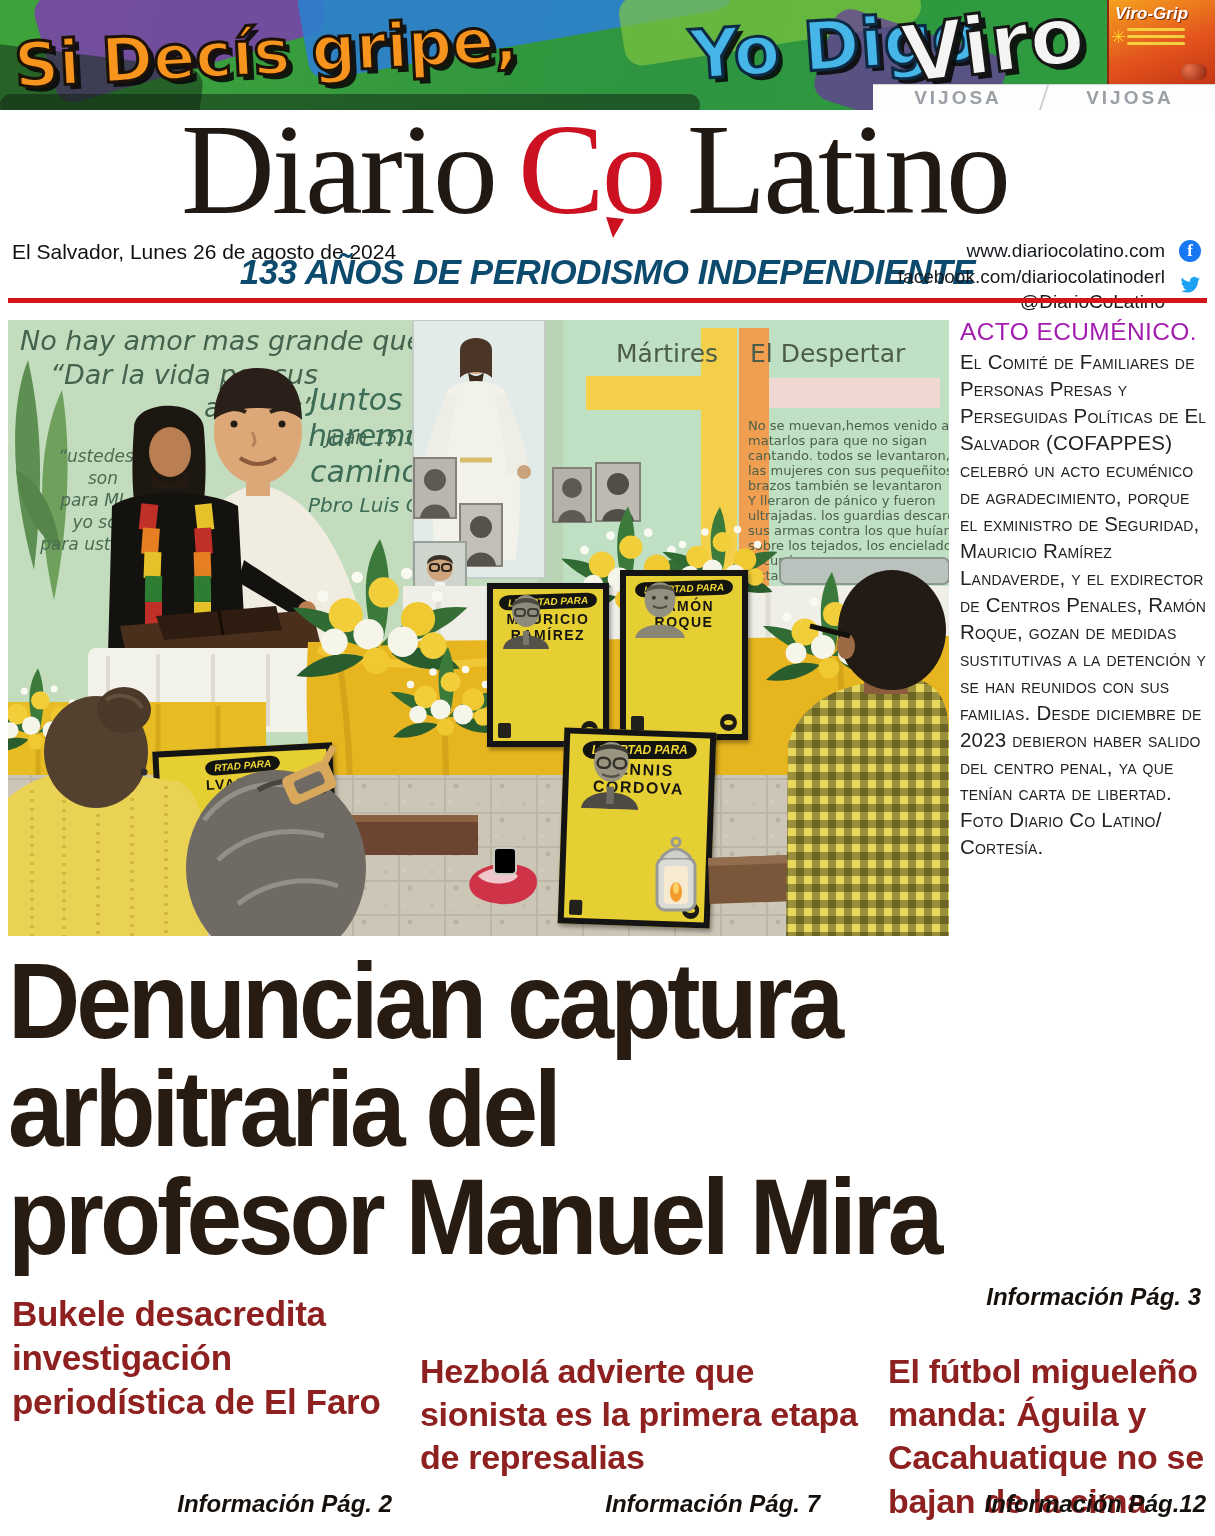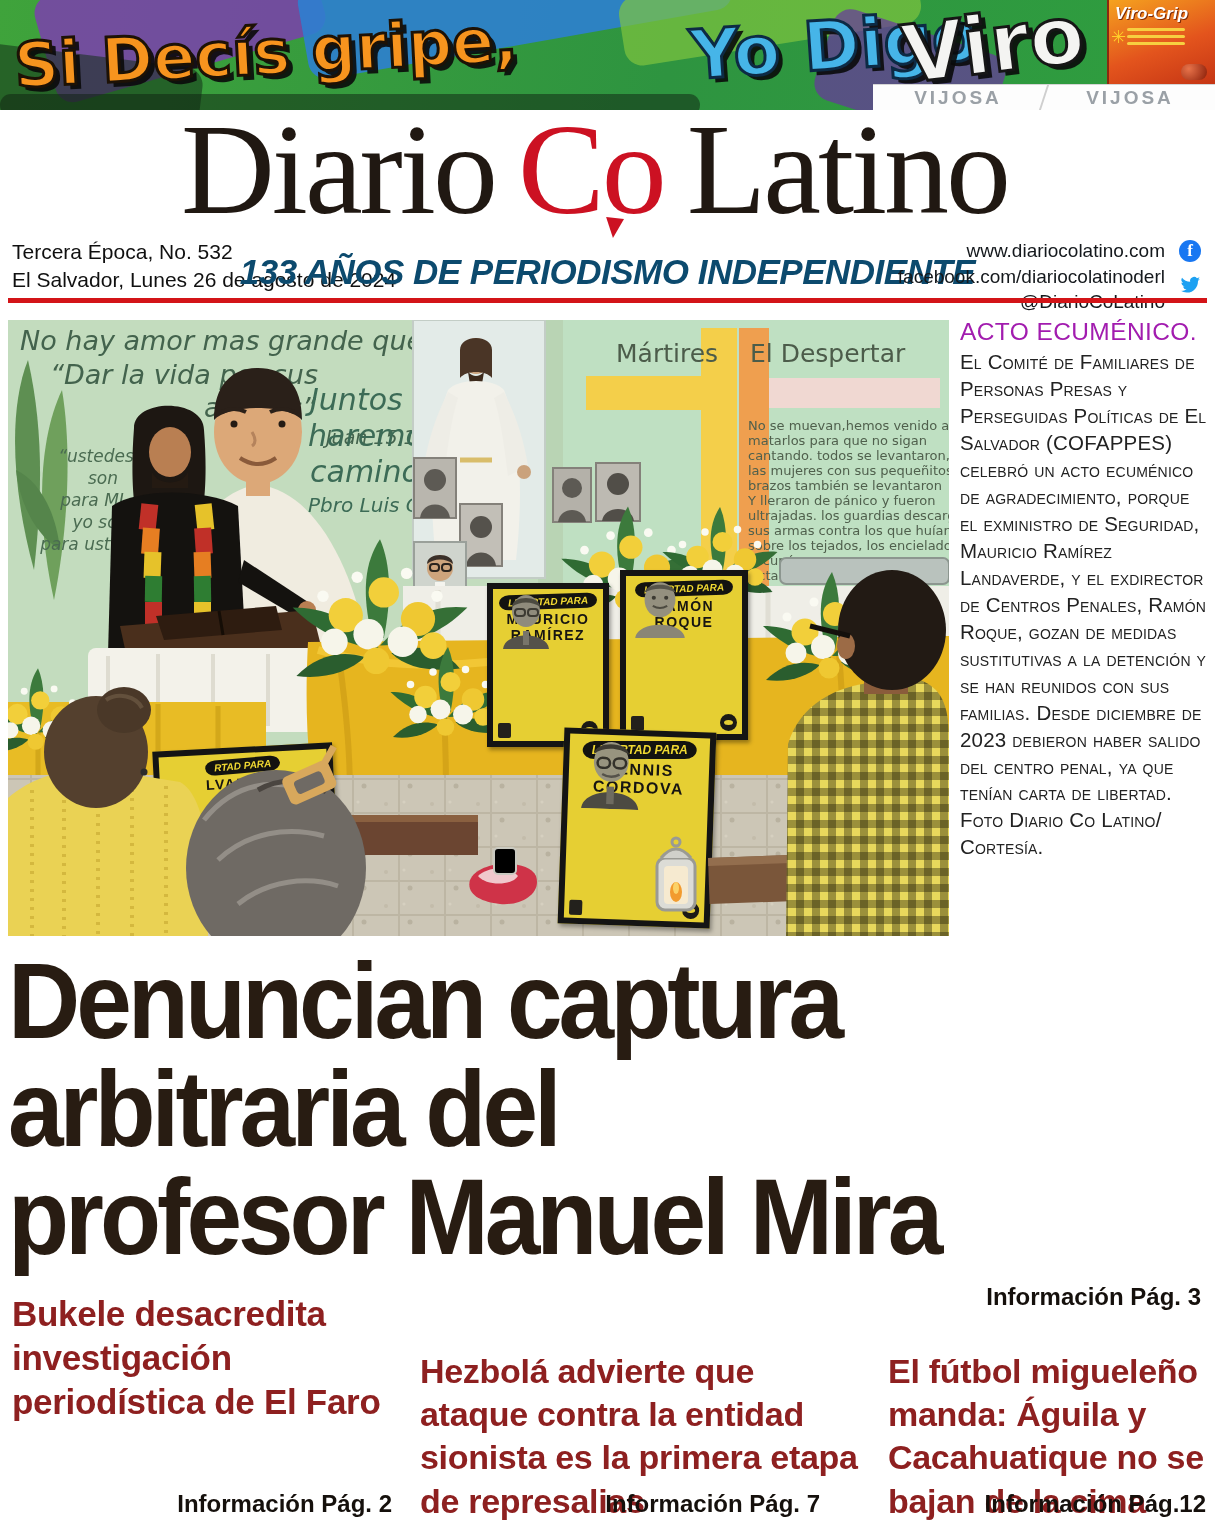--- a/index.html
+++ b/index.html
@@ -69,21 +69,21 @@
   
   .caption{left:960px;top:316px;width:252px;font-size:20.5px;line-height:1.315;color:#222;
            font-variant:small-caps;letter-spacing:.2px;}
   .caption .lead{display:block;font-variant:normal;font-size:24.5px;letter-spacing:.4px;margin-bottom:1px;color:#a21caf;}
 
   
   .headline{left:8px;top:946px;width:1205px;font-weight:bold;font-size:100px;line-height:1.0;
             letter-spacing:-4px;color:#281c12;transform:scaleY(1.08);transform-origin:top left;
             font-family:"Liberation Sans",sans-serif;}
   .headline span{display:block;white-space:nowrap;}
-  .pageref{font-size:24px;font-weight:bold;color:#15100c;}
+  .pageref{font-size:24px;font-weight:bold;font-style:italic;color:#15100c;}
   .pr-main{right:14px;top:1283px;}
 
   
   .teaser{font-weight:bold;color:#8e2020;letter-spacing:-0.3px;}
   .teaser span{display:block;white-space:nowrap;}
   .t1{left:12px;top:1292px;width:380px;font-size:35px;line-height:1.26;}
   .t2{left:420px;top:1350px;width:420px;font-size:34px;line-height:1.27;}
   .t3{left:888px;top:1350px;width:322px;font-size:34px;line-height:1.27;}
   .pr1{left:12px;top:1490px;width:380px;text-align:right;}
   .pr2{left:420px;top:1490px;width:400px;text-align:right;}
@@ -113,21 +113,20 @@
   <div class="abs vijosa">
     <span>VIJOSA</span>
     <div class="div"></div>
     <span>VIJOSA</span>
   </div>
 </div>
 
 <div class="abs masthead"><span>Diario</span> <span class="co">Co</span> <span>Latino</span>
 </div>
 <div class="abs edition">
-  <div>Tercera Época, No. 532</div>
   <div>El Salvador,  Lunes 26 de agosto de 2024</div>
 </div>
 <div class="abs slogan">133 AÑOS DE PERIODISMO INDEPENDIENTE</div>
 <div class="abs social">
   <div>www.diariocolatino.com</div>
   <div>facebook.com/diariocolatinoderl</div>
   <div>@DiarioCoLatino</div>
 </div>
 <div class="abs fb-icon">f</div>
 <svg class="abs tw-icon" viewBox="0 0 24 24">
@@ -489,21 +488,20 @@
 </div>
 <div class="abs pageref pr-main">Información Pág. 3</div>
 
 <div class="abs teaser t1">
   <span>Bukele desacredita</span>
   <span>investigación</span>
   <span>periodística de El Faro</span>
 </div>
 <div class="abs teaser t2">
   <span>Hezbolá advierte que</span>
-  <span>ataque contra la entidad</span>
   <span>sionista es la primera etapa</span>
   <span>de represalias</span>
 </div>
 <div class="abs teaser t3">
   <span>El fútbol migueleño</span>
   <span>manda: Águila y</span>
   <span>Cacahuatique no se</span>
   <span>bajan de la cima</span>
 </div>
 <div class="abs pageref pr1">Información Pág. 2</div>

